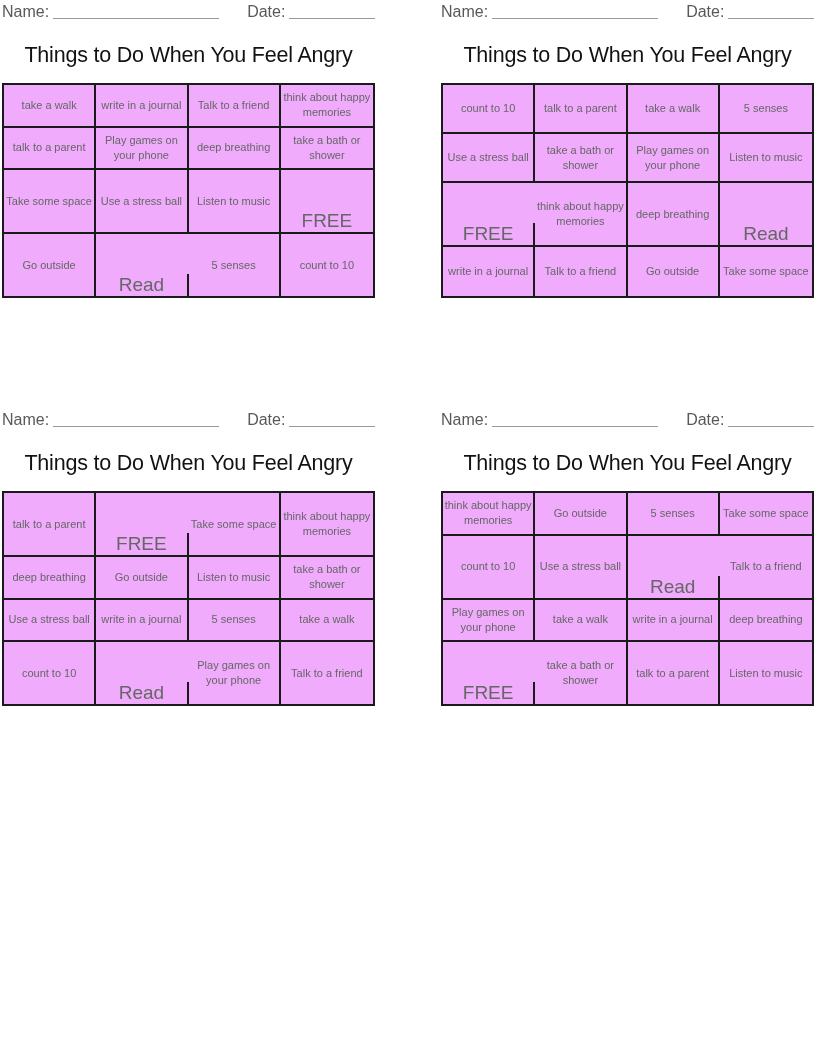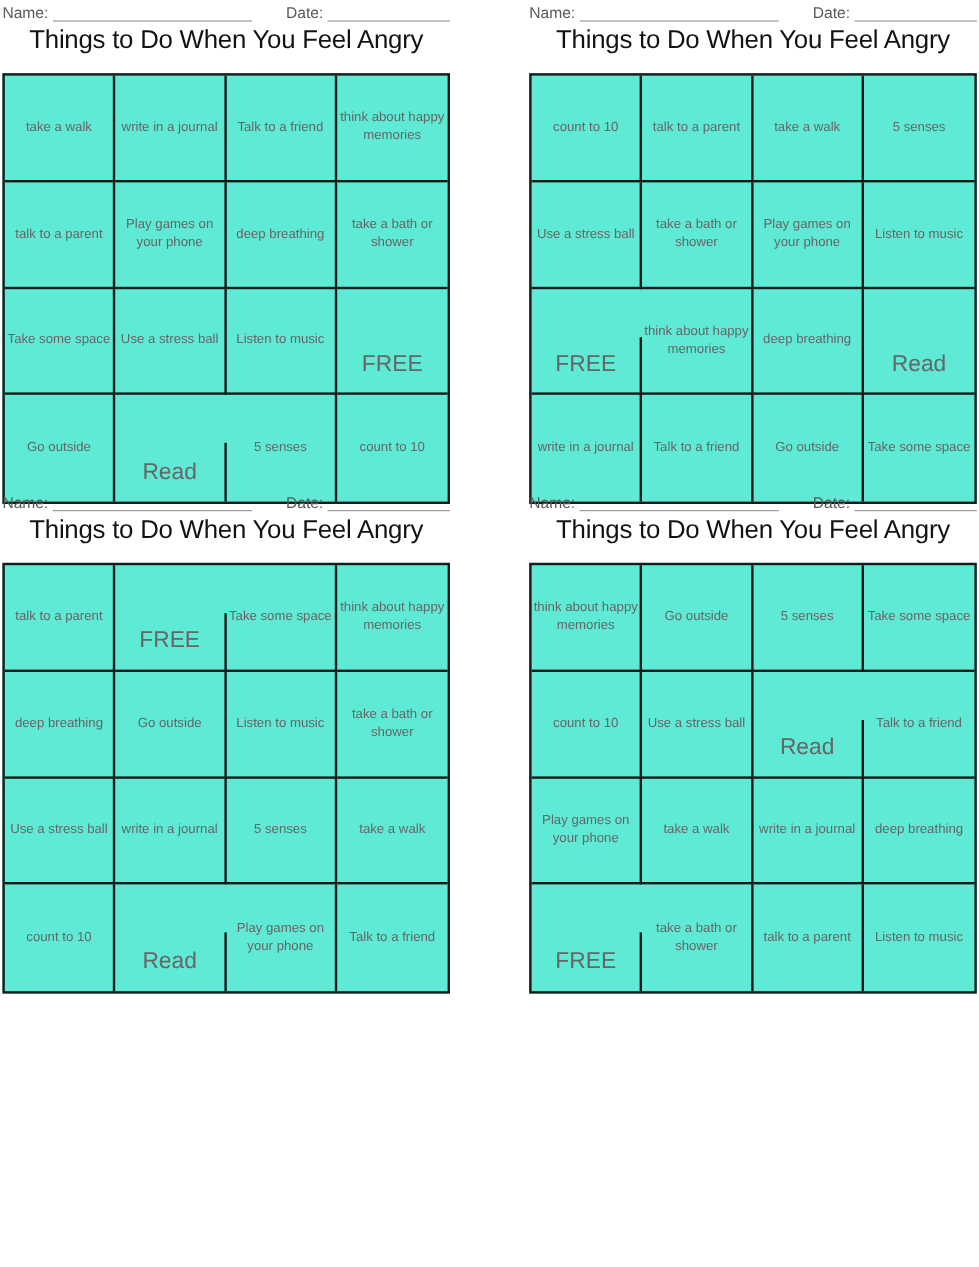--- a/index.html
+++ b/index.html
@@ -10,51 +10,52 @@
     font-family: "Liberation Sans", sans-serif;
     overflow: hidden;
   }
   .card { position: absolute; width: 373px; }
   .card-0 { left: 2px;   top: 2px; }
   .card-1 { left: 441px; top: 2px; }
   .card-2 { left: 2px;   top: 410px; }
   .card-3 { left: 441px; top: 410px; }
 
   .header {
-    display: flex; align-items: flex-start;
+    display: flex; align-items: center;
     height: 18px;
-    font-size: 13px; color: #595959;
+    font-size: 16px; color: #595959;
     line-height: 17px;
     white-space: nowrap;
   }
   .blank-line {
     border-bottom: 1.2px solid #9a9a9a;
     height: 15px;
   }
   .name-line { width: 166px; margin-left: 4px; }
   .date-label { margin-left: 28px; }
   .date-line { flex: 1; margin-left: 4px; }
 
   .title {
+    margin-top: 22px;
     text-align: center;
     font-size: 21.5px;
     line-height: 26px;
     color: #121212;
     letter-spacing: -0.2px;
   }
 
   .grid {
     margin-top: 15px;
-    height: 359px;
+    height: 215px;
     box-sizing: border-box;
     border: 2px solid #1a1a1a;
     display: grid;
     grid-template-columns: repeat(4, 1fr);
     grid-template-rows: repeat(4, 1fr);
-    background: #5eead4;
+    background: #f0abfc;
   }
   .cell {
     box-sizing: border-box;
     border-right: 2px solid #1a1a1a;
     border-bottom: 2px solid #1a1a1a;
     display: flex; align-items: center; justify-content: center;
     text-align: center;
     padding: 0 1px;
     font-size: 11px;
     line-height: 15px;

